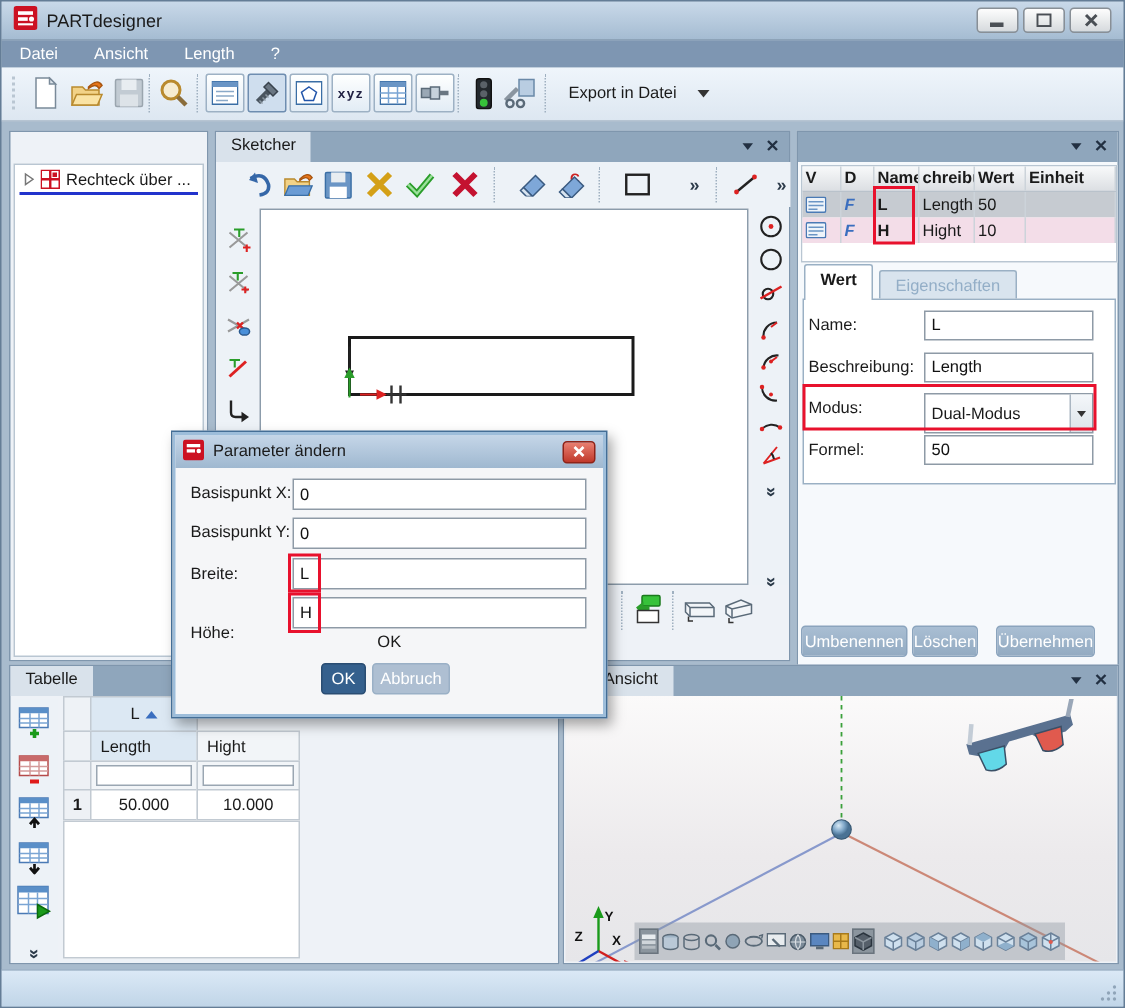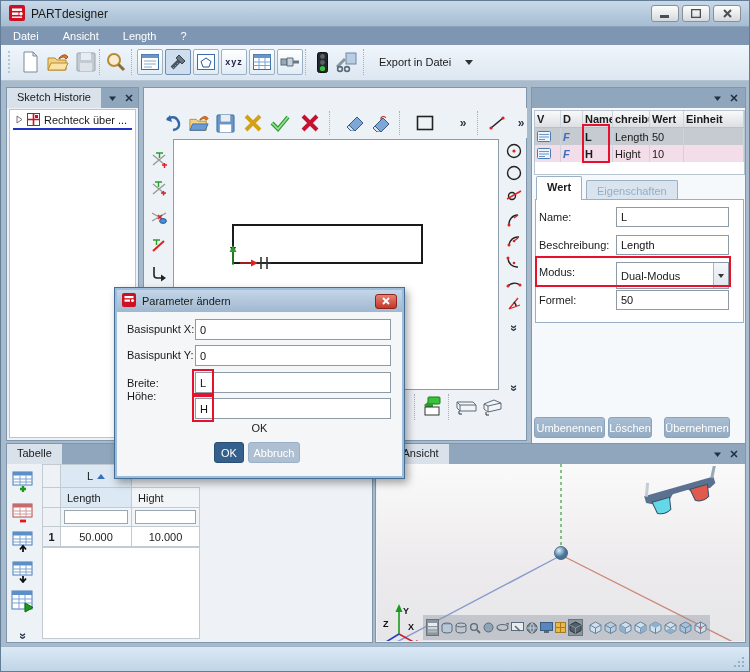--- a/index.html
+++ b/index.html
@@ -226,48 +226,48 @@
       <circle cx="13" cy="18" r="2.4" fill="none" stroke="#5a6a78" stroke-width="1.6"></circle>
     </svg>
   </div>
 <div class="tsep" style="left:362px"></div>
 <div class="export">
   <span>Export in Datei</span>
   <span class="caret"></span>
 </div>
 
 <div class="panel" style="left:5px; top:86px; width:133px; height:354px">
+  <div class="sh-body">
+    <div class="tree-item">
+      <svg width="7" height="9">
+          <path d="M1 1 L6 4.5 L1 8 Z" fill="#fff" stroke="#777"></path>
+        </svg>
+      <svg width="13" height="13">
+          <rect x="0.5" y="0.5" width="12" height="12" fill="#fff" stroke="#cc1122"></rect>
+          <path d="M6.5 0.5 v12 M0.5 6.5 h12" stroke="#cc1122" stroke-width="1.6"></path>
+          <rect x="8" y="2" width="3" height="3" fill="#cc1122"></rect>
+        </svg>
+      <span>Rechteck über ...</span>
+    </div>
+    <div class="sel-line"></div>
+  </div>
+</div>
+
+<div class="panel" style="left:142px; top:86px; width:384px; height:354px">
   <div class="phead">
-    <span class="ptab">Sketch Historie</span>
+    <span class="ptab">Sketcher</span>
     <span class="pctl">
       <span><svg width="9" height="7">
             <path d="M1 1.5 h7 L4.5 6 Z" fill="#223042"></path>
           </svg></span>
       <span><svg width="8" height="8">
             <path d="M1 1 L7 7 M7 1 L1 7" stroke="#223042" stroke-width="1.6"></path>
           </svg></span>
     </span>
   </div>
-  <div class="sh-body">
-    <div class="tree-item">
-      <svg width="7" height="9">
-          <path d="M1 1 L6 4.5 L1 8 Z" fill="#fff" stroke="#777"></path>
-        </svg>
-      <svg width="13" height="13">
-          <rect x="0.5" y="0.5" width="12" height="12" fill="#fff" stroke="#cc1122"></rect>
-          <path d="M6.5 0.5 v12 M0.5 6.5 h12" stroke="#cc1122" stroke-width="1.6"></path>
-          <rect x="8" y="2" width="3" height="3" fill="#cc1122"></rect>
-        </svg>
-      <span>Rechteck über ...</span>
-    </div>
-    <div class="sel-line"></div>
-  </div>
-</div>
-
-<div class="panel" style="left:142px; top:86px; width:384px; height:354px">
 
   <div class="sk-toolrow">
     <span class="sk-ibtn" style="left:16px">
         <svg width="20" height="18" viewBox="0 0 20 18">
           <path d="M4 5 q9 -5 12 4 q1 6 -6 7" fill="none" stroke="#3567a8" stroke-width="2.4"></path>
           <path d="M7 1 L3 6 L9 8 Z" fill="#3567a8"></path>
         </svg>
       </span>
     <span class="sk-ibtn" style="left:42px">
         <svg width="22" height="20" viewBox="0 0 24 22">
@@ -825,20 +825,20 @@
           <path d="M1 1 L7 7 M7 1 L1 7" stroke="#fff" stroke-width="1.8"></path>
         </svg>
       </span>
   </div>
   <span class="abs" style="left:12px; top:35px">Basispunkt X:</span>
   <input class="inp" style="left: 80px; top: 31px; width: 196px; height: 21px;" value="0">
   <span class="abs" style="left:12px; top:61px">Basispunkt Y:</span>
   <input class="inp" style="left: 80px; top: 57px; width: 196px; height: 21px;" value="0">
   <span class="abs" style="left:12px; top:89px">Breite:</span>
   <input class="inp" style="left: 80px; top: 84px; width: 196px; height: 21px;" value="L">
-  <span class="abs" style="left:12px; top:102px">Höhe:</span>
+  <span class="abs" style="left:12px; top:128px">Höhe:</span>
   <input class="inp" style="left: 80px; top: 110px; width: 196px; height: 21px;" value="H">
   <div class="anno" style="left:77px; top:81px; width:22px; height:26px"></div>
   <div class="anno" style="left:77px; top:107px; width:22px; height:27px"></div>
   <div class="abs" style="left:0; top:134px; width:100%; text-align:center">OK</div>
   <button class="dlg-ok">OK</button>
   <button class="dlg-cancel">Abbruch</button>
 </div>
 
 </body></html>

